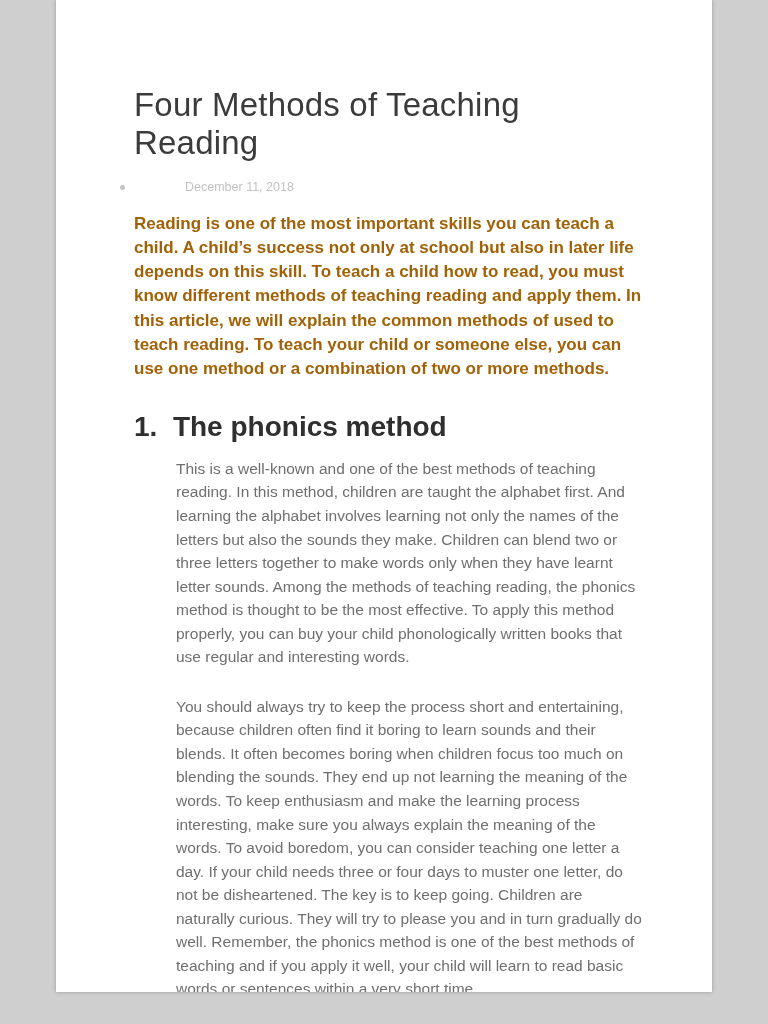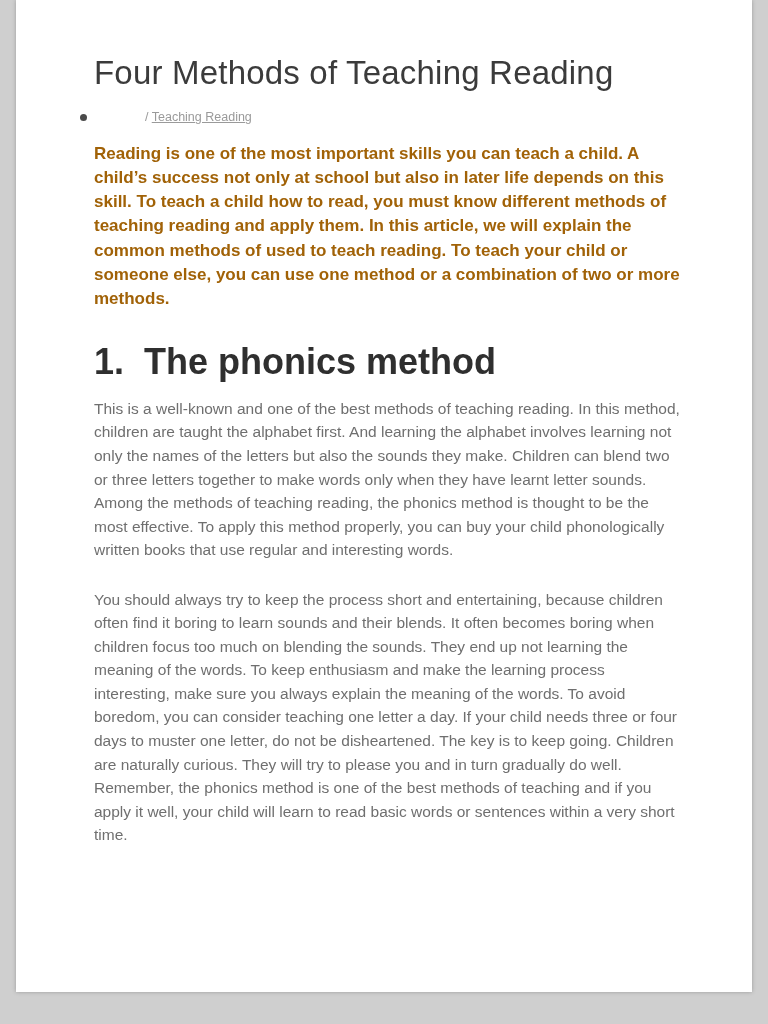--- a/index.html
+++ b/index.html
@@ -13,25 +13,25 @@
   .viewport {
     width: 768px;
     height: 1024px;
     background: #cfcfcf;
     display: flex;
     justify-content: center;
     align-items: flex-start;
     padding-top: 0;
   }
   .doc-page {
-    width: 736px;
+    width: 656px;
     height: 992px;
     background: #ffffff;
     box-shadow: 0 0 4px rgba(0,0,0,0.25);
-    padding: 26px 68px 0 78px;
+    padding: 58px 68px 0 78px;
     overflow: hidden;
   }
   .doc-title {
     font-size: 33px;
     font-weight: 400;
     color: #3b3b3b;
     letter-spacing: 0.2px;
     margin-top: 28px;
     margin-bottom: 18px;
   }
@@ -69,48 +69,49 @@
   }
   .intro {
     font-size: 17px;
     font-weight: 700;
     color: #a16207;
     line-height: 1.42;
     margin-bottom: 30px;
     max-width: 600px;
   }
   .section-heading {
-    font-size: 36px;
+    font-size: 28px;
     font-weight: 700;
     color: #2f2f2f;
     margin-top: 14px;
     margin-bottom: 14px;
     white-space: pre;
   }
   .body-paragraph {
     font-size: 15.5px;
     font-weight: 400;
     color: #6f6f6f;
     line-height: 1.52;
     margin-bottom: 26px;
     max-width: 600px;
+    margin-left: 42px;
   }
 </style>
 </head>
 <body>
 
 <div class="viewport">
   <div class="doc-page">
 
     <h1 class="doc-title">Four Methods of Teaching Reading</h1>
 
     <ul class="meta-list">
       <li>
-        <span class="bullet dark"></span>
-        <span class="meta-category"><span>/ </span><a>Teaching Reading</a></span>
+        <span class="bullet light"></span>
+        <span class="meta-date">December 11, 2018</span>
       </li>
     </ul>
 
     <p class="intro">Reading is one of the most important skills you can teach a child. A child’s success not only at school but also in later life depends on this skill. To teach a child how to read, you must know different methods of teaching reading and apply them. In this article, we will explain the common methods of used to teach reading. To teach your child or someone else, you can use one method or a combination of two or more methods.</p>
 
     <h2 class="section-heading">1.  The phonics method</h2>
 
     <p class="body-paragraph">This is a well-known and one of the best methods of teaching reading. In this method, children are taught the alphabet first. And learning the alphabet involves learning not only the names of the letters but also the sounds they make. Children can blend two or three letters together to make words only when they have learnt letter sounds.  Among the methods of teaching reading, the phonics method is thought to be the most effective. To apply this method properly, you can buy your child phonologically written books that use regular and interesting words.</p>
 
     <p class="body-paragraph">You should always try to keep the process short and entertaining, because children often find it boring to learn sounds and their blends. It often becomes boring when children focus too much on blending the sounds. They end up not learning the meaning of the words. To keep enthusiasm and make the learning process interesting, make sure you always explain the meaning of the words. To avoid boredom, you can consider teaching one letter a day. If your child needs three or four days to muster one letter, do not be disheartened. The key is to keep going. Children are naturally curious. They will try to please you and in turn gradually do well. Remember, the phonics method is one of the best methods of teaching and if you apply it well, your child will learn to read basic words or sentences within a very short time.</p>

